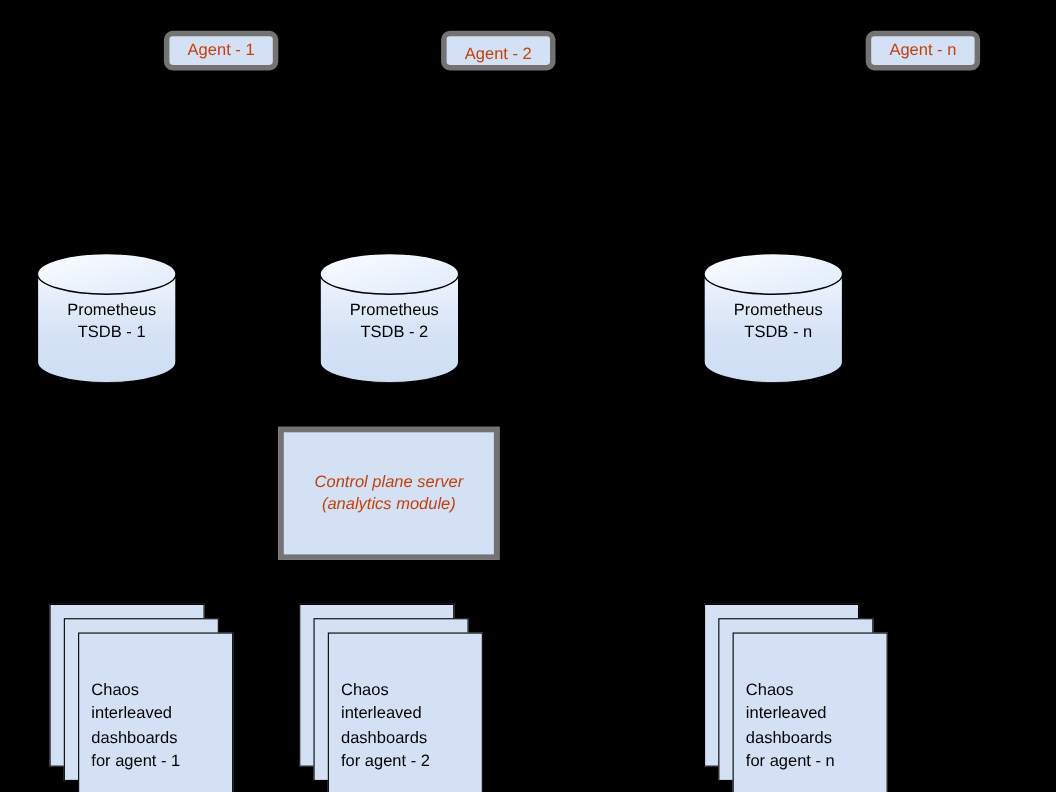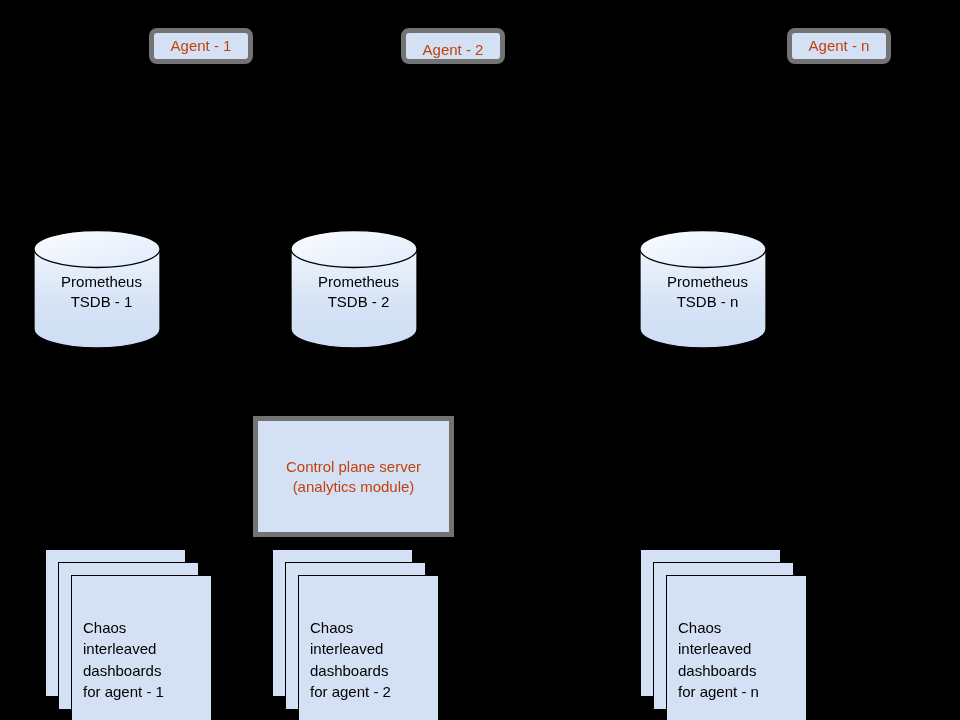--- a/index.html
+++ b/index.html
@@ -205,21 +205,21 @@
           <stop offset="100%" stop-color="#dfeafb"></stop>
         </linearGradient>
       </defs>
       <path d="M1,19 L1,99 A63,19 0 0 0 127,99 L127,19 Z" fill="url(#cylgradn)" stroke="#000000" stroke-width="1.3"></path>
       <ellipse cx="64" cy="19" rx="63" ry="18.5" fill="url(#topgradn)" stroke="#000000" stroke-width="1.3"></ellipse>
     </svg>
     <div class="cyl-label">Prometheus
 TSDB - n</div>
   </div>
 
-  <div class="node cp-box" style="left:253px; top:416px; width:201px; height:121px;">
+  <div class="node cp-box" style="left:253px; top:388px; width:201px; height:121px;font-style:italic;">
     <span>Control plane server
 (analytics module)</span>
   </div>
 
   <div class="stack" style="left:45px; top:549px; width:167px; height:174px;">
     <div class="card c1"></div>
     <div class="card c2"></div>
     <div class="card c3"></div>
     <div class="card-text">Chaos
 interleaved

